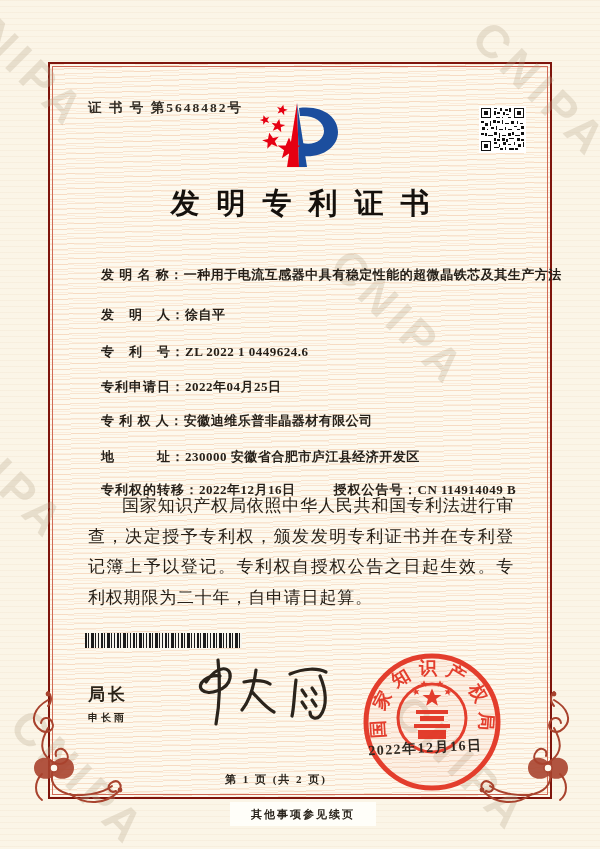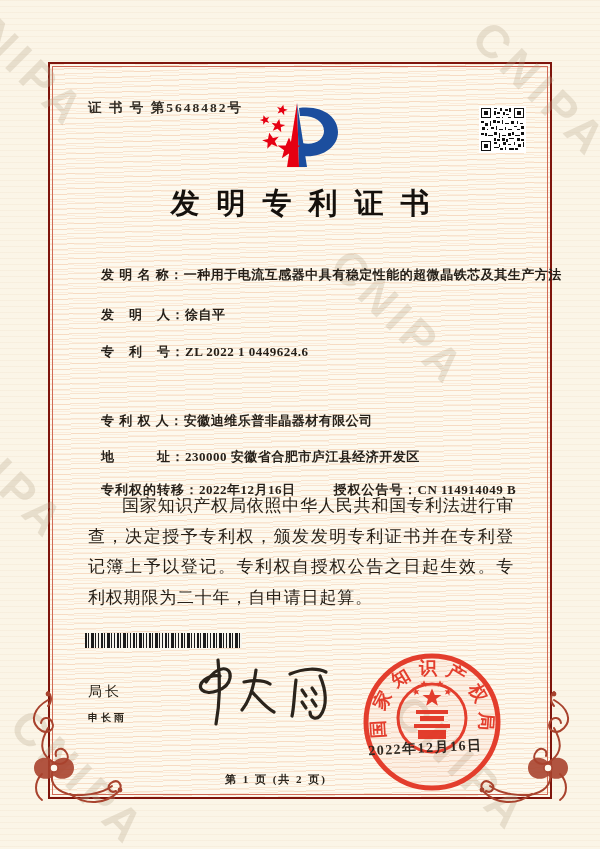--- a/index.html
+++ b/index.html
@@ -42,21 +42,21 @@
   .field-row .lbl { letter-spacing:1px; }
   .field-row .val { letter-spacing:0.5px; }
   #row1{top:250px;} #row2{top:290px;} #row3{top:327px;} #row4{top:362px;}
   #row5{top:396px;} #row6{top:432px;} #row7{top:465px;}
   #row7 .pair2 { margin-left:38px; }
   #legal { left:88px; top:491px; width:426px; font-size:17px; line-height:1.8;
     letter-spacing:0.8px; color:#272018; text-align:justify; font-weight:500; }
   #legal p { text-indent:2em; }
   #barcode { left:85px; top:633px; width:157px; height:15px;
     background:repeating-linear-gradient(90deg,#1b1b1b 0 2px,#f7f4ec 2px 3px,#1b1b1b 3px 4px,#f7f4ec 4px 6px,#1b1b1b 6px 9px,#f7f4ec 9px 10px,#1b1b1b 10px 11px,#f7f4ec 11px 13px,#1b1b1b 13px 14px,#f7f4ec 14px 16px); }
-  #director-title { left:88px; top:683px; font-size:14px; font-weight:400; letter-spacing:3px; color:#2a2319; }
+  #director-title { left:88px; top:683px; font-size:17px; font-weight:700; letter-spacing:3px; color:#2a2319; }
   #director-name  { left:88px; top:711px; font-size:10px; font-weight:700; letter-spacing:3px; color:#2a2319; }
   #signature { left:178px; top:652px; width:162px; height:80px; }
   #seal { left:356px; top:646px; width:152px; height:152px; z-index:5; opacity:0.94; overflow:visible; }
   #page-indicator { left:48px; top:772px; width:456px; text-align:center;
     font-size:11px; letter-spacing:2px; color:#2a241c; font-weight:600; }
   .flourish { z-index:4; width:138px; height:128px; }
   #flourish-left  { left:8px;  top:686px; }
   #flourish-right { left:456px; top:686px; transform:scaleX(-1); }
   #footer-note { left:230px; top:802px; width:146px; height:24px; line-height:24px;
     background:#fffef9; text-align:center; font-size:11px; font-weight:600;
@@ -171,20 +171,23 @@
     <span class="lbl">发 明 名 称：</span><span class="val">一种用于电流互感器中具有稳定性能的超微晶铁芯及其生产方法</span>
   </div>
 
   <div id="title" class="abs">发明专利证书</div>
   <div id="row2" class="abs field-row">
     <span class="lbl">发　明　人：</span><span class="val">徐自平</span>
   </div>
   <div id="row3" class="abs field-row">
     <span class="lbl">专　利　号：</span><span class="val">ZL 2022 1 0449624.6</span>
   </div>
+  <div id="row4" class="abs field-row">
+    <span class="lbl">专利申请日：</span><span class="val">2022年04月25日</span>
+  </div>
   <div id="row5" class="abs field-row">
     <span class="lbl">专 利 权 人：</span><span class="val">安徽迪维乐普非晶器材有限公司</span>
   </div>
   <div id="row6" class="abs field-row">
     <span class="lbl">地　　　址：</span><span class="val">230000 安徽省合肥市庐江县经济开发区</span>
   </div>
   <div id="row7" class="abs field-row">
     <span class="pair1"><span class="lbl">专利权的转移：</span><span class="val">2022年12月16日</span></span><span class="pair2"><span class="lbl">授权公告号：</span><span class="val">CN 114914049 B</span></span>
   </div>
 
@@ -265,14 +268,15 @@
     <g fill="#a8432e">
       <circle cx="40" cy="8" r="2.4"></circle>
       <circle cx="112" cy="104" r="2.4"></circle>
       <path d="M46,76 C38,68 26,72 26,82 C26,92 38,96 46,90 C54,96 66,92 66,82 C66,72 54,68 46,76 Z" opacity="0.9"></path>
       <circle cx="46" cy="82" r="4" fill="#fdf9ee" stroke="#a8432e" stroke-width="1.5"></circle>
     </g>
   </svg>
 
   <div id="page-indicator" class="abs">第 1 页 (共 2 页)</div>
 
+  <div id="footer-note" class="abs">其他事项参见续页</div>
 
 </div>
 
 </body></html>

